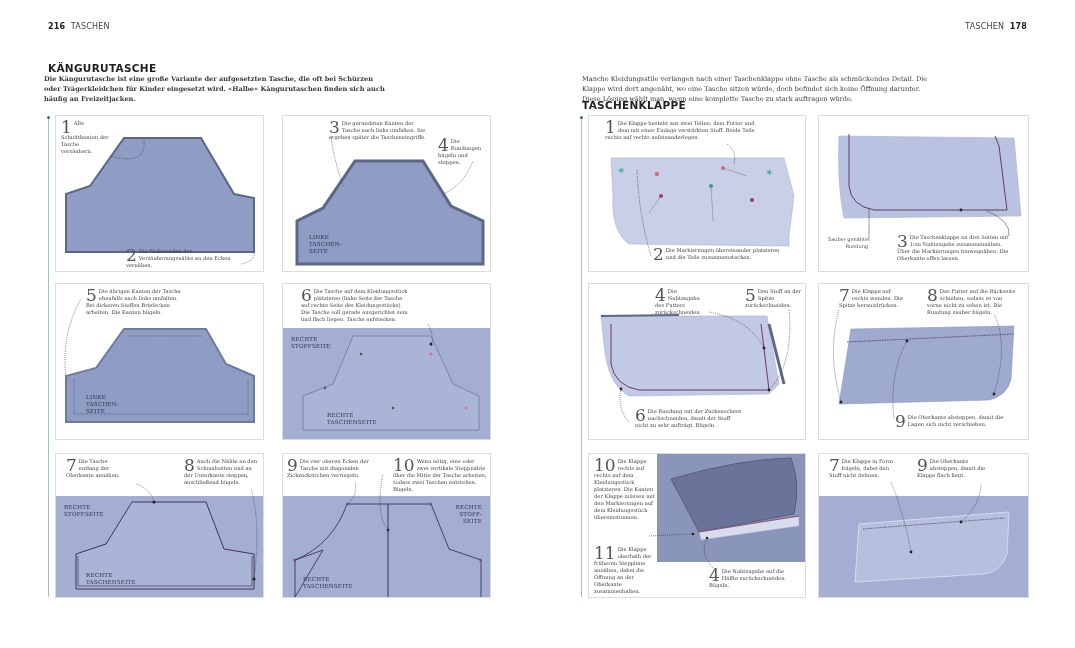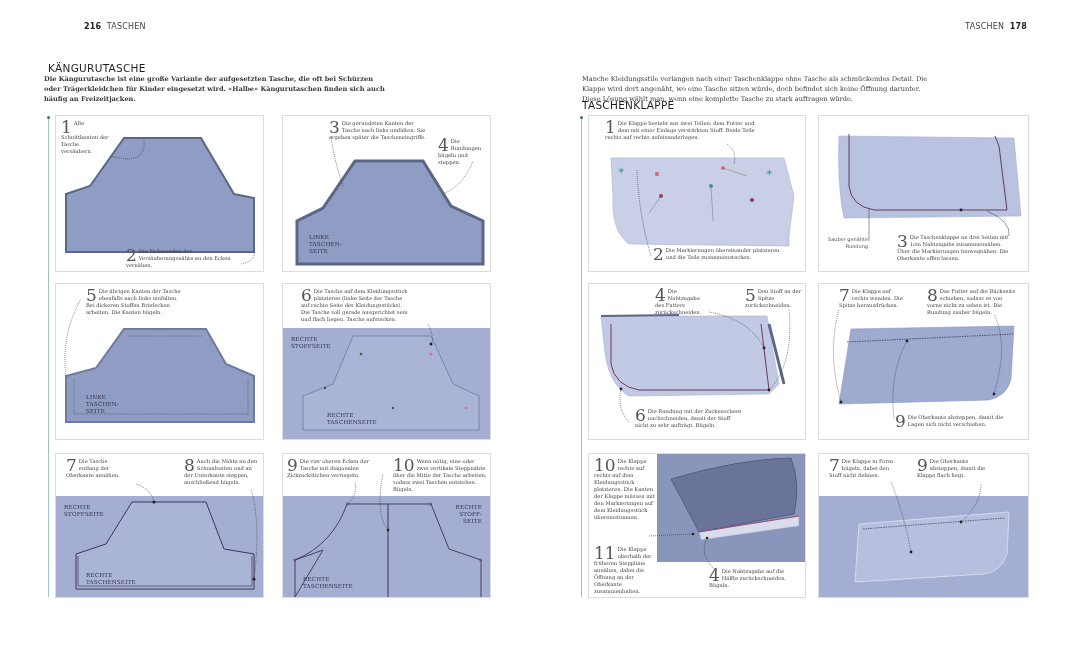--- a/index.html
+++ b/index.html
@@ -4,26 +4,26 @@
 <style>
   html, body { margin: 0; padding: 0; }
   body {
     width: 1075px; height: 648px; background: #ffffff; position: relative; overflow: hidden;
     font-family: "DejaVu Serif", serif; color: #2b2b2b;
   }
   .page { position: absolute; top: 0; height: 648px; }
   .page-left { left: 0; width: 537px; }
   .page-right { left: 538px; width: 537px; }
 
-  .folio { position: absolute; top: 22px; font-family: "DejaVu Sans", sans-serif; font-size: 8px; color: #444; letter-spacing: 0.2px; margin-left: 36px; }
+  .folio { position: absolute; top: 22px; font-family: "DejaVu Sans", sans-serif; font-size: 8px; color: #444; letter-spacing: 0.2px; }
   .folio b { font-weight: bold; color: #222; }
   .folio-left { left: 48px; }
   .folio-right { right: 48px; text-align: right; }
 
-  .title { position: absolute; font-family: "DejaVu Sans", sans-serif; font-weight: normal; font-size: 10.5px; letter-spacing: 0.3px; color: #1f1f1f; text-align: right; }
+  .title { position: absolute; font-family: "DejaVu Sans", sans-serif; font-weight: bold; font-size: 10.5px; letter-spacing: 0.3px; color: #1f1f1f; text-align: right; }
   .intro { position: absolute; font-size: 6.6px; line-height: 10px; color: #3a3a3a; }
 
   .accent-line { position: absolute; width: 1px; background: #9cc4c4; }
   .accent-dot { position: absolute; width: 3px; height: 3px; background: #3a6e6e; border-radius: 50%; }
 
   .panel {
     position: absolute; border: 1px solid #dcdcdc; background: #fff; overflow: hidden;
   }
   .panel svg { position: absolute; left: 0; top: 0; }
 

